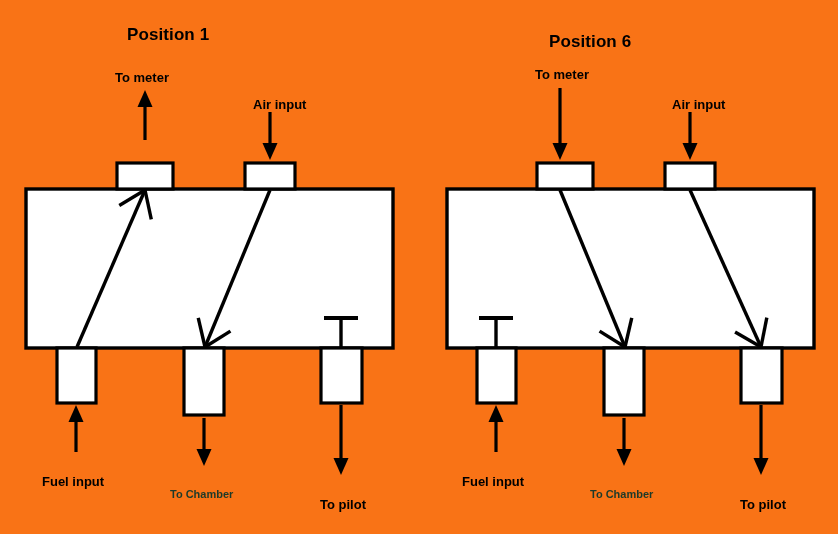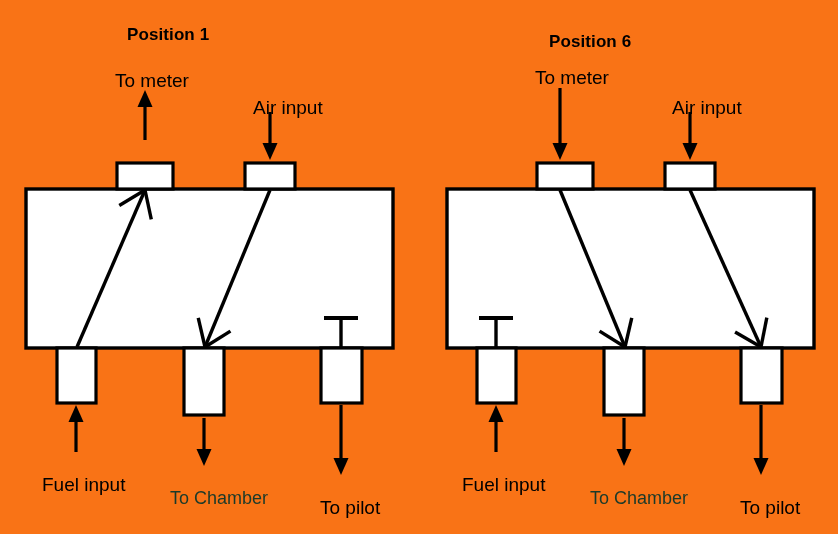--- a/index.html
+++ b/index.html
@@ -30,26 +30,26 @@
     color: #000000;
     font-family: "Liberation Sans", sans-serif;
     line-height: 1;
   }
   .title-lbl {
     font-size: 17px;
     font-weight: bold;
     letter-spacing: 0.1px;
   }
   .port-lbl {
-    font-size: 19px;
-    font-weight: normal;
+    font-size: 13px;
+    font-weight: bold;
   }
   .chamber-lbl {
-    font-size: 18px;
-    font-weight: normal;
+    font-size: 11px;
+    font-weight: bold;
     color: #1b3a2a;
   }
 </style>
 </head>
 <body>
 
 <div id="page">
 
   <svg class="diagram-svg" id="svg-root" viewBox="0 0 838 534" xmlns="http://www.w3.org/2000/svg">
       <rect x="26" y="189" width="367" height="159" fill="#ffffff" stroke="#000000" stroke-width="3.4"></rect>

